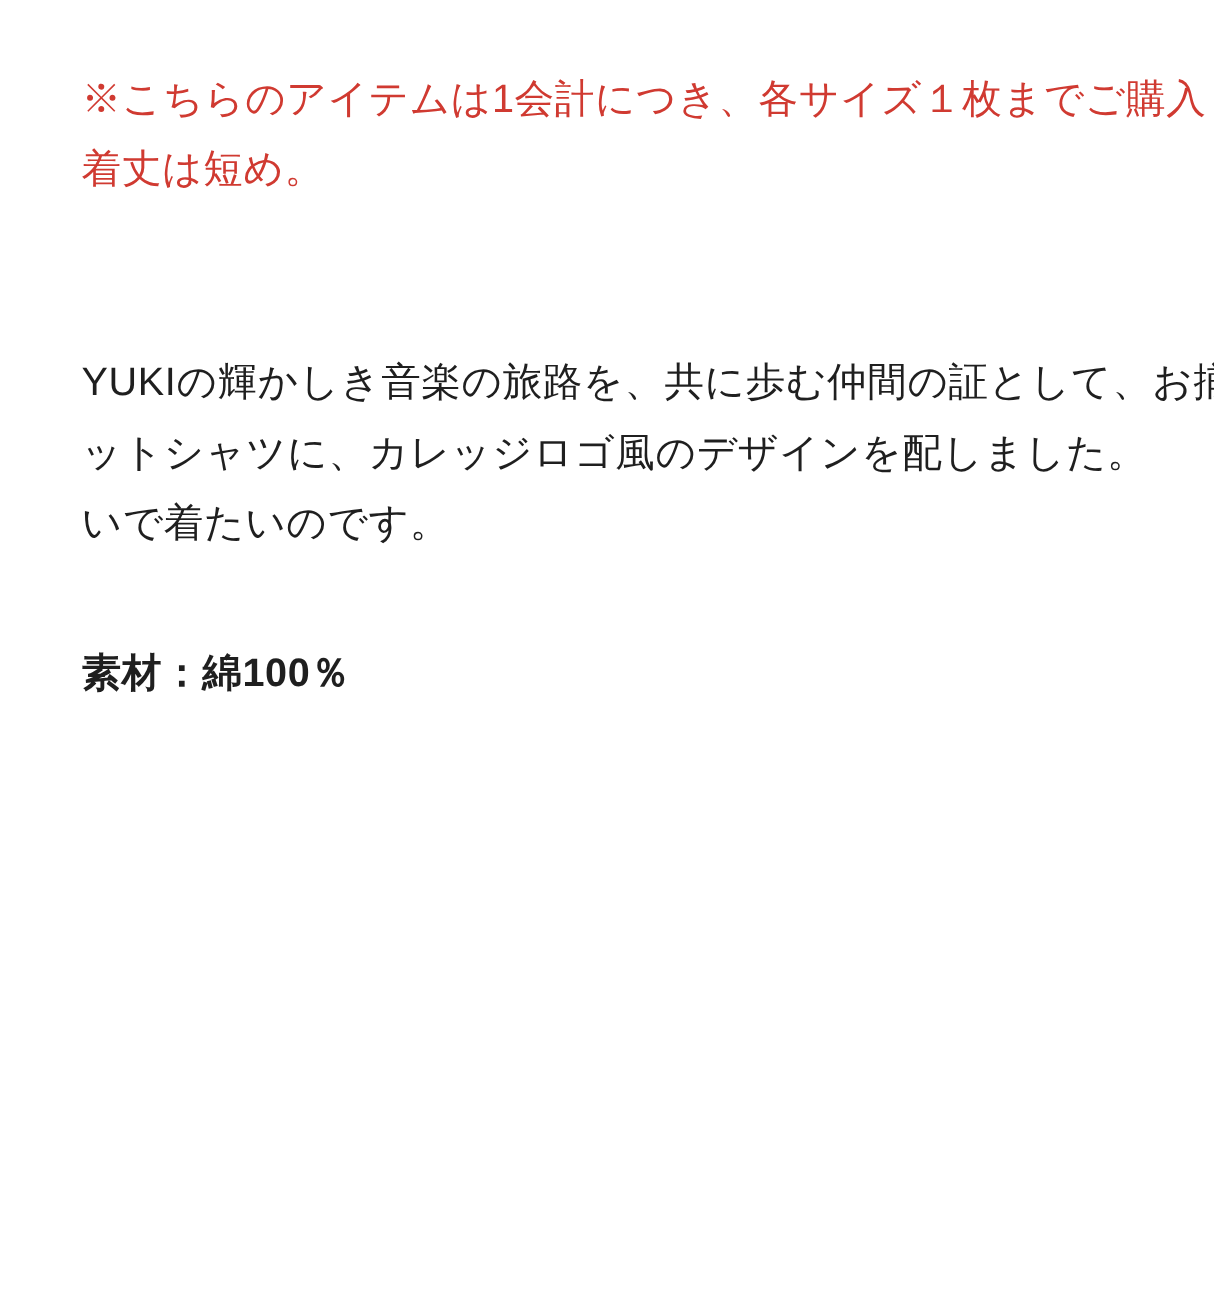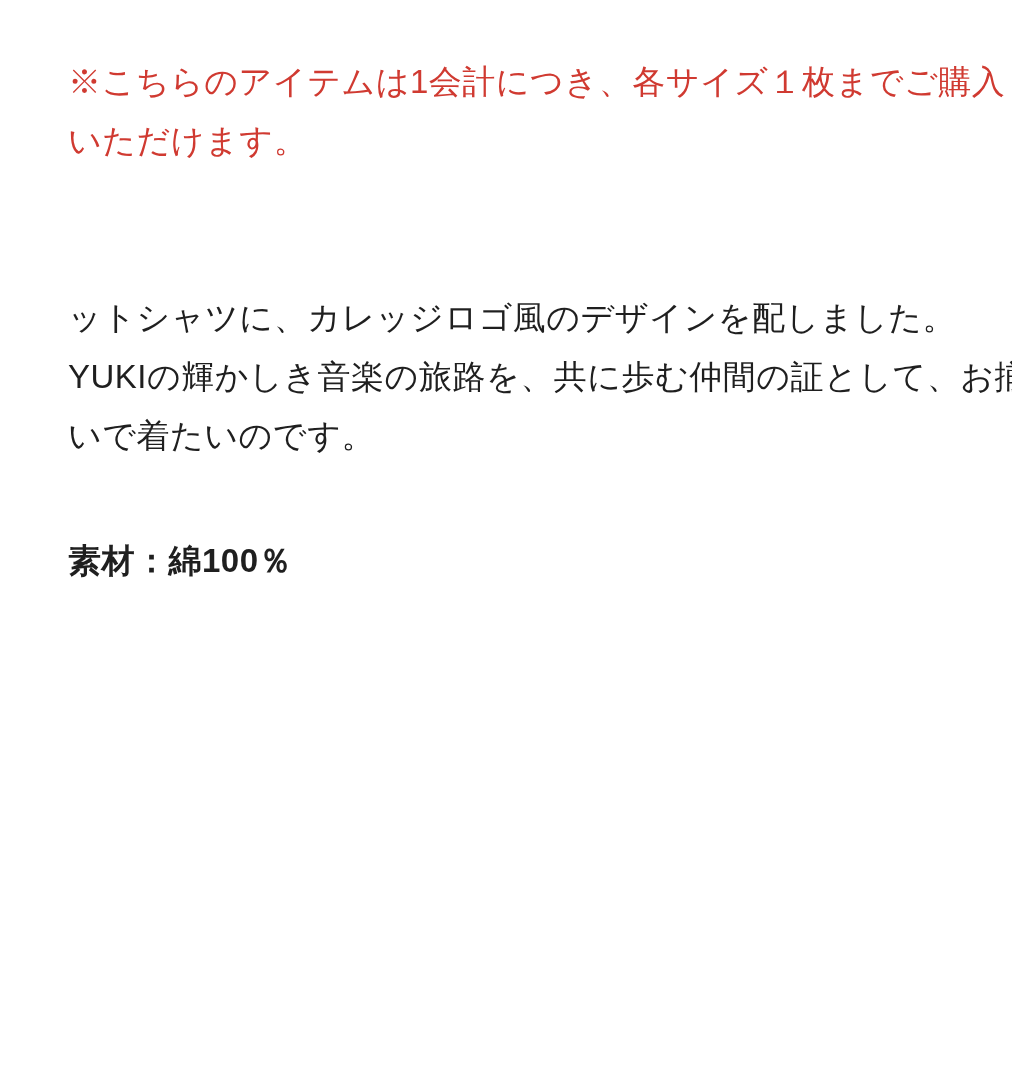--- a/index.html
+++ b/index.html
@@ -44,25 +44,25 @@
     margin: 0;
   }
 </style>
 </head>
 <body style="background: rgb(255, 255, 255);">
 
 <div class="page">
 
   <div class="notice">
     <div class="line">※こちらのアイテムは1会計につき、各サイズ１枚までご購入</div>
-    <div class="line">いただけます。</div>
+    <div class="line">着丈は短め。</div>
   </div>
 
   <div class="desc">
+    <div class="line">YUKIの輝かしき音楽の旅路を、共に歩む仲間の証として、お揃</div>
     <div class="line">ットシャツに、カレッジロゴ風のデザインを配しました。</div>
-    <div class="line">YUKIの輝かしき音楽の旅路を、共に歩む仲間の証として、お揃</div>
     <div class="line">いで着たいのです。</div>
   </div>
 
   <div class="material line">素材：綿100％</div>
 
 
 </div>
 
 </body></html>

